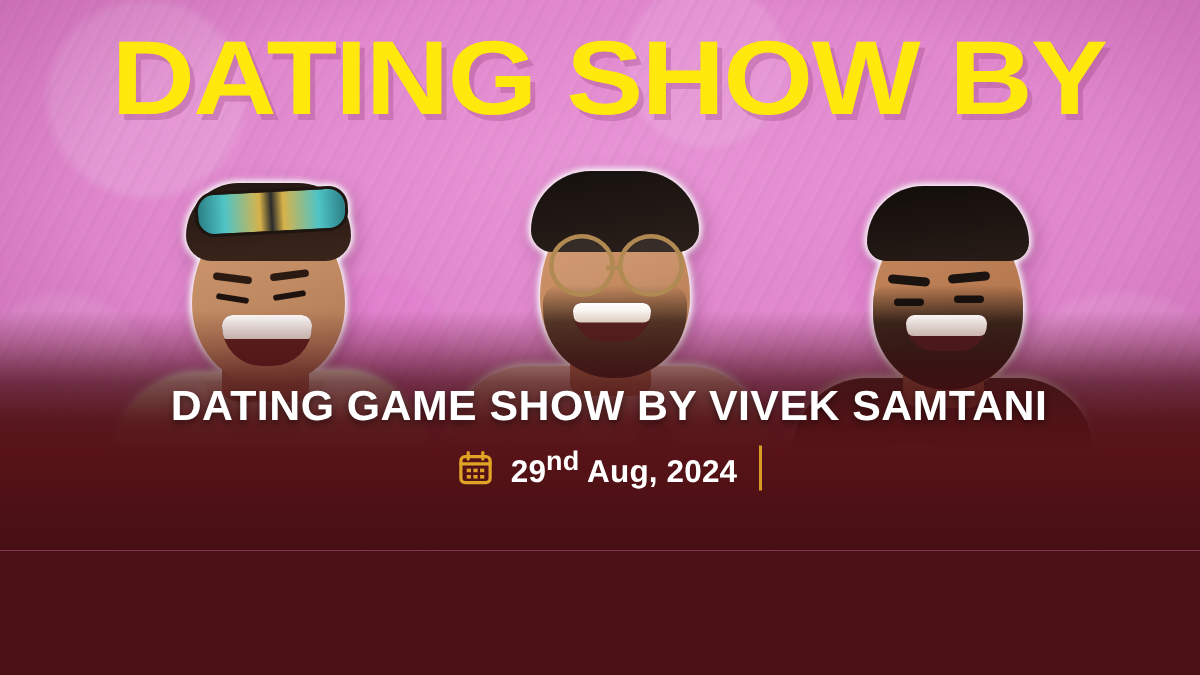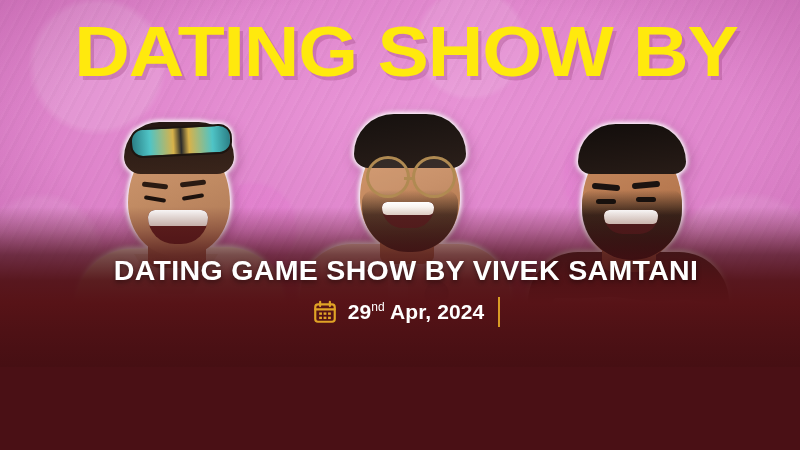--- a/index.html
+++ b/index.html
@@ -196,21 +196,21 @@
     font-weight:700;font-size:28px;letter-spacing:.3px;color:#fff;
     transform:scaleX(1.02);white-space:nowrap;
     text-shadow:0 2px 5px rgba(0,0,0,.45);
   }
   .meta{
     position:absolute;left:0;right:0;top:46px;
     display:flex;align-items:center;justify-content:center;gap:14px;
   }
   .meta-item{display:flex;align-items:center;gap:10px;}
   .meta-item .txt{color:#fff;font-size:21px;font-weight:700;letter-spacing:.1px;white-space:nowrap;}
-  .meta-item .txt sup{font-size:12px;vertical-align:super;font-weight:400;}
+  .meta-item .txt sup{font-size:18px;vertical-align:super;font-weight:700;}
   .divider{width:2px;height:30px;background:#e0a326;opacity:.95;}
   .ico{display:block;}
 </style>
 </head>
 <body>
 
 <div id="poster">
 
   <div class="tex a"></div>
   <div class="tex b"></div>
@@ -306,21 +306,21 @@
             <line x1="16.5" y1="2.5" x2="16.5" y2="6.5"></line>
             <line x1="3" y1="9.5" x2="21" y2="9.5"></line>
             <rect x="6.6" y="12.4" width="2.6" height="2.2" fill="#e0a326" stroke="none"></rect>
             <rect x="10.7" y="12.4" width="2.6" height="2.2" fill="#e0a326" stroke="none"></rect>
             <rect x="14.8" y="12.4" width="2.6" height="2.2" fill="#e0a326" stroke="none"></rect>
             <rect x="6.6" y="16.3" width="2.6" height="2.2" fill="#e0a326" stroke="none"></rect>
             <rect x="10.7" y="16.3" width="2.6" height="2.2" fill="#e0a326" stroke="none"></rect>
             <rect x="14.8" y="16.3" width="2.6" height="2.2" fill="#e0a326" stroke="none"></rect>
           </svg>
         </span>
-        <span class="txt"><span>29</span><sup>nd</sup><span> Apr, 2024</span></span>
+        <span class="txt"><span>29</span><sup>nd</sup><span> Aug, 2024</span></span>
       </div>
 
       <div class="divider"></div>
 
 
     </div>
   </div>
 </div>
 
 </body></html>

